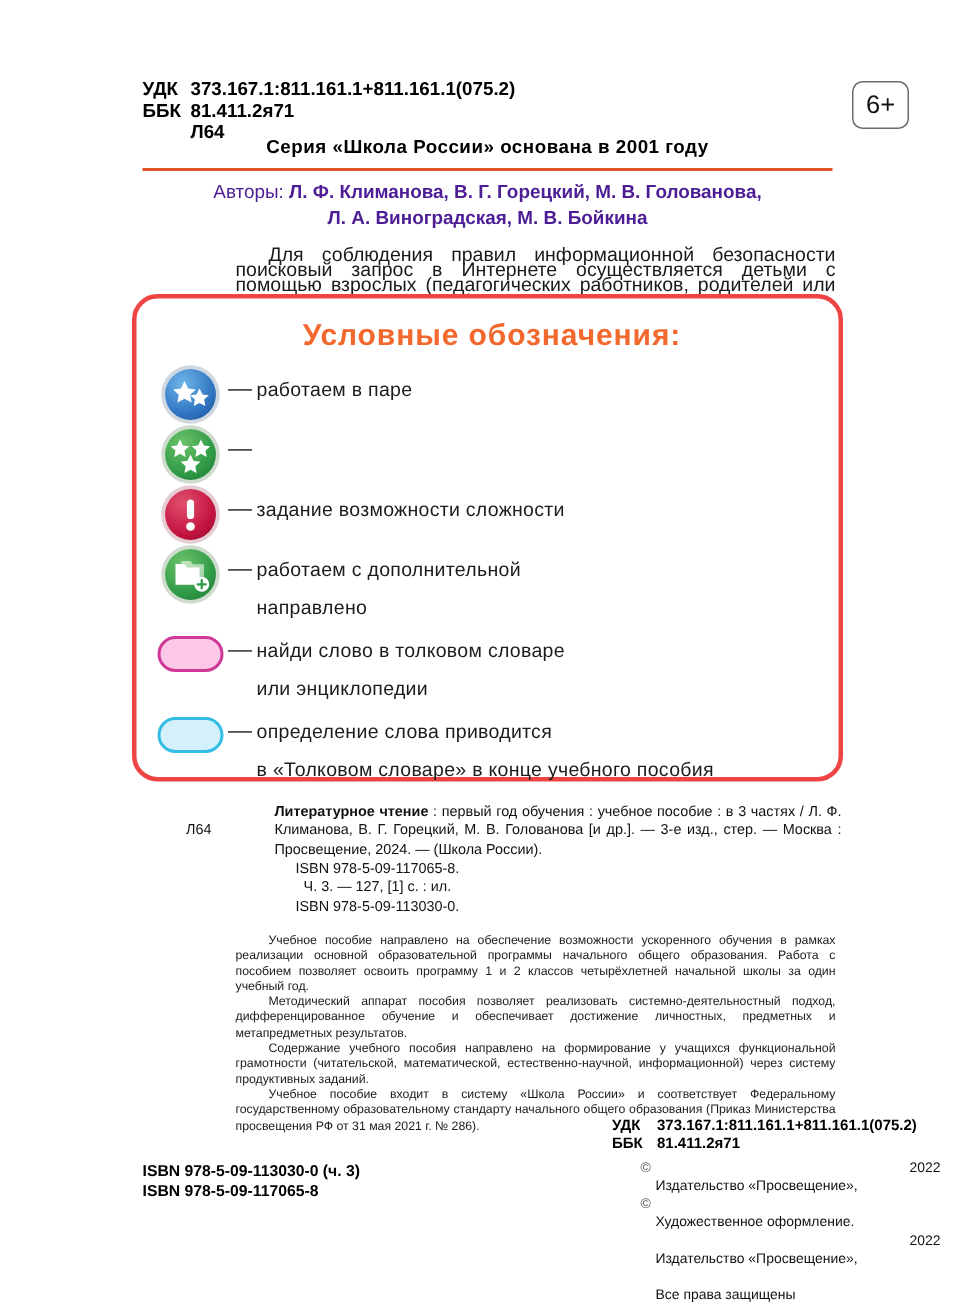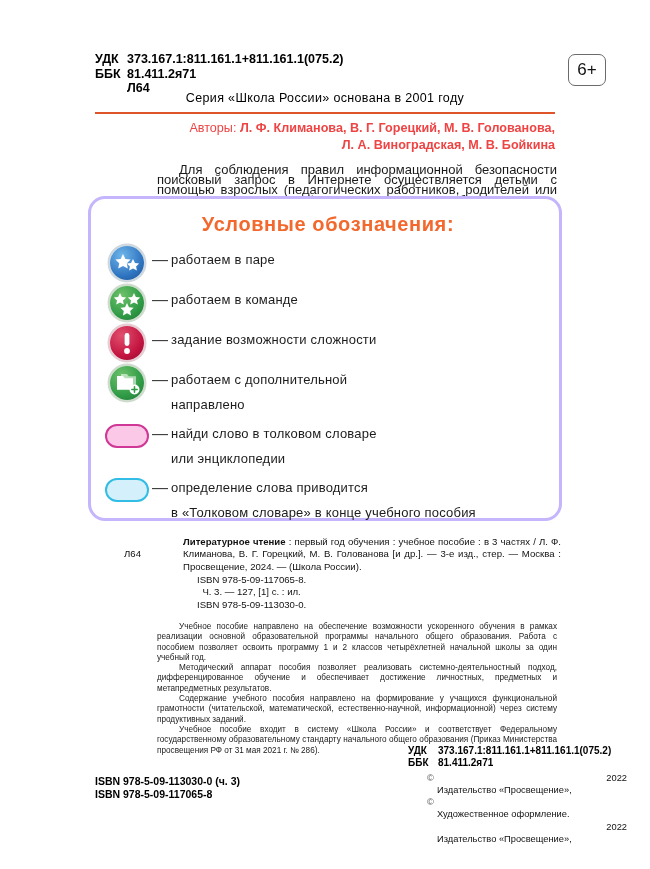--- a/index.html
+++ b/index.html
@@ -5,32 +5,32 @@
   html,body{margin:0;padding:0;background:#ffffff;}
   body{width:650px;height:869px;position:relative;font-family:"Liberation Sans",sans-serif;color:#1a1a1a;-webkit-font-smoothing:antialiased;}
   .page{position:absolute;left:0;top:0;width:636px;height:869px;overflow:hidden;}
 
   
   .codes{position:absolute;left:95px;top:52px;font-size:12.5px;line-height:14.5px;font-weight:700;color:#000;}
   .codes .row{white-space:pre;}
   .codes .lbl{display:inline-block;width:32px;}
   .age-badge{position:absolute;left:568px;top:54px;width:36px;height:30px;border:1.3px solid #6b6b6b;border-radius:7px;
              display:flex;align-items:center;justify-content:center;font-size:17px;color:#111;background:#fff;}
-  .series{position:absolute;left:0;top:91px;width:650px;text-align:center;font-size:12.5px;font-weight:400;letter-spacing:.35px;color:#000;}
+  .series{position:absolute;left:0;top:91px;width:650px;text-align:center;font-size:12.5px;font-weight:700;letter-spacing:.35px;color:#000;}
   .rule{position:absolute;left:95px;top:112px;width:460px;height:2px;background:#e0542a;}
 
-  .authors{position:absolute;left:95px;top:120px;width:460px;text-align:right;font-size:12.6px;line-height:17px;color:#ef4444;}
+  .authors{position:absolute;left:95px;top:120px;width:460px;text-align:center;font-size:12.6px;line-height:17px;color:#4c1d95;}
   .authors b{font-weight:700;}
   .authors .lead{font-weight:400;}
 
   .safety{position:absolute;left:157px;top:165px;width:400px;font-size:13px;line-height:10.2px;text-align:justify;color:#1a1a1a;}
   .safety .ind{display:inline-block;width:22px;}
 
   
-  .legend{position:absolute;left:88px;top:196px;width:474px;height:325px;border:3px solid #c4b5fd;border-radius:17px;box-sizing:border-box;background:#fff;}
+  .legend{position:absolute;left:88px;top:196px;width:474px;height:325px;border:3px solid #ef4444;border-radius:17px;box-sizing:border-box;background:#fff;}
   .legend-title{position:absolute;left:0;top:14px;width:474px;text-align:center;font-size:20px;font-weight:700;color:#f2682d;letter-spacing:.6px;}
   .legend-list{position:absolute;left:14px;top:46px;width:448px;}
   .legend-row{display:flex;align-items:flex-start;margin-bottom:2px;min-height:38px;}
   .legend-icon{width:44px;flex:0 0 44px;display:flex;align-items:flex-start;justify-content:center;padding-top:1px;}
   .legend-dash{flex:0 0 22px;font-size:16px;line-height:30px;color:#3b3b3b;text-align:center;}
   .legend-text{font-size:13px;line-height:25px;color:#1c1c1c;letter-spacing:.2px;padding-top:2px;}
   .legend-text .l2{display:block;}
 
   
   .ic{width:34px;height:34px;border-radius:50%;position:relative;display:block;}
@@ -107,21 +107,20 @@
         <span class="legend-icon">
           <span class="ic ic-green">
             <svg viewBox="0 0 34 34">
                 <polygon fill="#fff" points="10,7 11.9,11 16.2,11.5 13,14.4 13.8,18.6 10,16.5 6.2,18.6 7,14.4 3.8,11.5 8.1,11"></polygon>
                 <polygon fill="#fff" points="24,7 25.9,11 30.2,11.5 27,14.4 27.8,18.6 24,16.5 20.2,18.6 21,14.4 17.8,11.5 22.1,11"></polygon>
                 <polygon fill="#fff" points="17,17 19,21.2 23.6,21.8 20.2,24.9 21.1,29.4 17,27.2 12.9,29.4 13.8,24.9 10.4,21.8 15,21.2"></polygon>
               </svg>
           </span>
         </span>
         <span class="legend-dash">—</span>
-        <span class="legend-text"><span>работаем  в  команде</span></span>
       </div>
 
       <div class="legend-row">
         <span class="legend-icon">
           <span class="ic ic-red">
             <svg viewBox="0 0 34 34">
                 <rect x="14.6" y="7" width="4.8" height="13" rx="2.4" fill="#fff"></rect>
                 <circle cx="17" cy="25" r="2.9" fill="#fff"></circle>
               </svg>
           </span>
@@ -198,15 +197,18 @@
       <span class="yr">2022</span>
     </div>
     <div class="cline">
       <span class="sym">©</span>
       <span class="txt">Художественное оформление.</span>
     </div>
     <div class="cline ind">
       <span class="txt">Издательство «Просвещение»,</span>
       <span class="yr">2022</span>
     </div>
+    <div class="cline ind">
+      <span class="txt">Все права защищены</span>
+    </div>
   </div>
 
 </div>
 
 </body></html>

